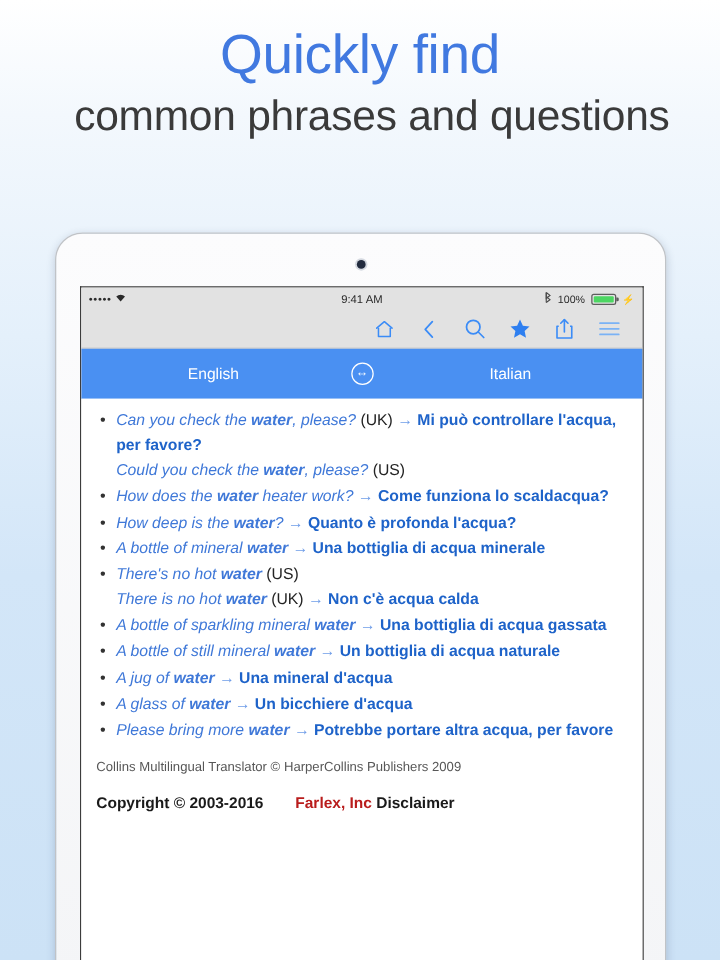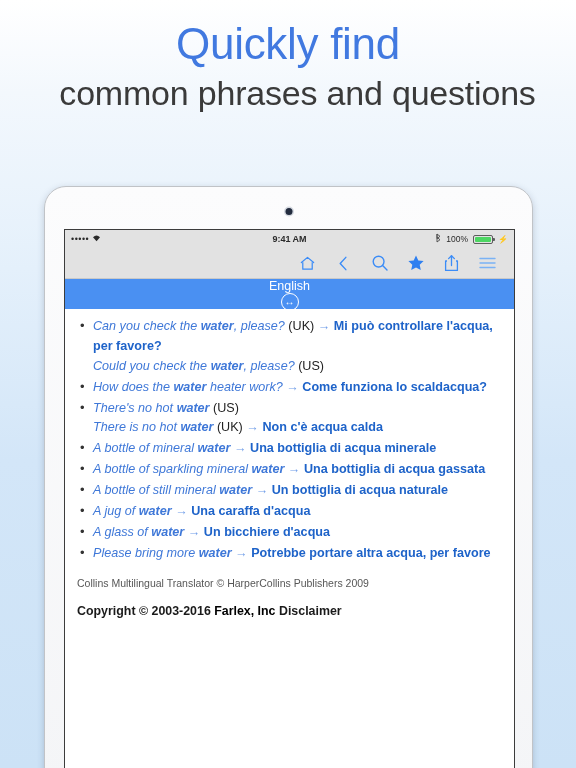--- a/index.html
+++ b/index.html
@@ -77,21 +77,21 @@
     color: #2a2a2a;
     position: relative;
   }
   .sb-left { display: flex; align-items: center; gap: 3px; }
   .dots { letter-spacing: 0.5px; font-size: 9px; line-height: 1; }
   .wifi { display: inline-block; }
   .sb-center {
     position: absolute; left: 0; right: 0;
     text-align: center;
     font-size: 9px;
-    font-weight: bold;
+    font-weight: normal;
   }
   .sb-right {
     margin-left: auto;
     display: flex; align-items: center; gap: 5px;
     font-size: 8.5px;
     position: relative; z-index: 2;
   }
   .batt {
     width: 20px; height: 9px;
     border: 1px solid #5d5d5d;
@@ -118,27 +118,26 @@
     align-items: center;
     justify-content: flex-end;
     gap: 17px;
     padding-right: 17px;
   }
   .tb-icon { width: 19px; height: 19px; display: flex; align-items: center; justify-content: center; color: #3b8cf7; }
   .tb-icon svg { display: block; }
 
   
   .langbar {
-    height: 30px;
+    height: 40px;
     background: #4a90f2;
     display: flex;
     align-items: center;
     color: #ffffff;
     font-size: 12.5px;
-    flex-direction: column;
   }
   .lang-l, .lang-r { flex: 1; text-align: center; }
   .swap {
     width: 18px; height: 18px;
     border: 1.4px solid #ffffff;
     border-radius: 50%;
     display: flex; align-items: center; justify-content: center;
     font-size: 10px; line-height: 1; color: #fff;
     flex: 0 0 auto;
     margin: 0 4px;
@@ -181,21 +180,21 @@
     color: #575757;
     line-height: 1.5;
   }
   .copyright {
     margin-top: 11px;
     font-size: 12.4px;
     font-weight: bold;
     color: #1a1a1a;
     line-height: 1.55;
   }
-  .copyright a { color: #000000; text-decoration: none; }
+  .copyright a { color: #b91c1c; text-decoration: none; margin-left: 22px; }
   .disclaimer-body {
     font-size: 12.4px;
     color: #1a1a1a;
     line-height: 1.55;
     font-weight: normal;
   }
 </style>
 </head>
 <body>
 
@@ -280,34 +279,37 @@
     <div class="content">
       <ul class="phrases" id="phrase-list">
           <li>
             <span class="subline"><span class="src">Can you check the <b>water</b>, please?</span><span class="reg"> (UK) </span><span class="arr">→ </span><span class="tgt">Mi può controllare l'acqua, per favore?</span></span>
             <span class="subline"><span class="src">Could you check the <b>water</b>, please?</span><span class="reg"> (US)</span></span>
           </li>
           <li>
             <span class="subline"><span class="src">How does the <b>water</b> heater work? </span><span class="arr">→ </span><span class="tgt">Come funziona lo scaldacqua?</span></span>
           </li>
           <li>
+            <span class="subline"><span class="src">How deep is the <b>water</b>? </span><span class="arr">→ </span><span class="tgt">Quanto è profonda l'acqua?</span></span>
+          </li>
+          <li>
+            <span class="subline"><span class="src">A bottle of mineral <b>water</b> </span><span class="arr">→ </span><span class="tgt">Una bottiglia di acqua minerale</span></span>
+          </li>
+          <li>
             <span class="subline"><span class="src">There's no hot <b>water</b></span><span class="reg"> (US)</span></span>
             <span class="subline"><span class="src">There is no hot <b>water</b></span><span class="reg"> (UK) </span><span class="arr">→ </span><span class="tgt">Non c'è acqua calda</span></span>
           </li>
           <li>
-            <span class="subline"><span class="src">A bottle of mineral <b>water</b> </span><span class="arr">→ </span><span class="tgt">Una bottiglia di acqua minerale</span></span>
-          </li>
-          <li>
             <span class="subline"><span class="src">A bottle of sparkling mineral <b>water</b> </span><span class="arr">→ </span><span class="tgt">Una bottiglia di acqua gassata</span></span>
           </li>
           <li>
             <span class="subline"><span class="src">A bottle of still mineral <b>water</b> </span><span class="arr">→ </span><span class="tgt">Un bottiglia di acqua naturale</span></span>
           </li>
           <li>
-            <span class="subline"><span class="src">A jug of <b>water</b> </span><span class="arr">→ </span><span class="tgt">Una caraffa d'acqua</span></span>
+            <span class="subline"><span class="src">A jug of <b>water</b> </span><span class="arr">→ </span><span class="tgt">Una mineral d'acqua</span></span>
           </li>
           <li>
             <span class="subline"><span class="src">A glass of <b>water</b> </span><span class="arr">→ </span><span class="tgt">Un bicchiere d'acqua</span></span>
           </li>
           <li>
             <span class="subline"><span class="src">Please bring more <b>water</b> </span><span class="arr">→ </span><span class="tgt">Potrebbe portare altra acqua, per favore</span></span>
           </li>
         </ul>
 
       <div class="footnote">Collins Multilingual Translator © HarperCollins Publishers 2009</div>

